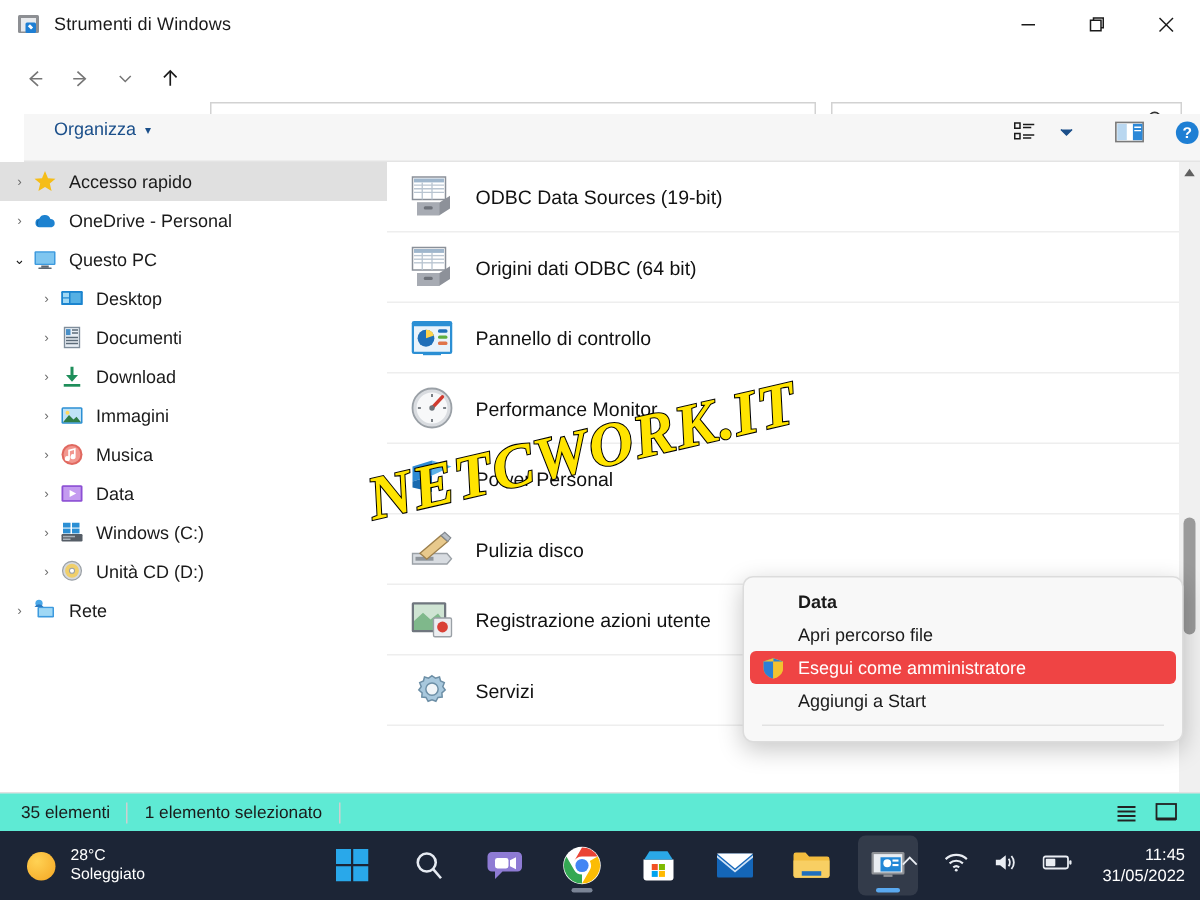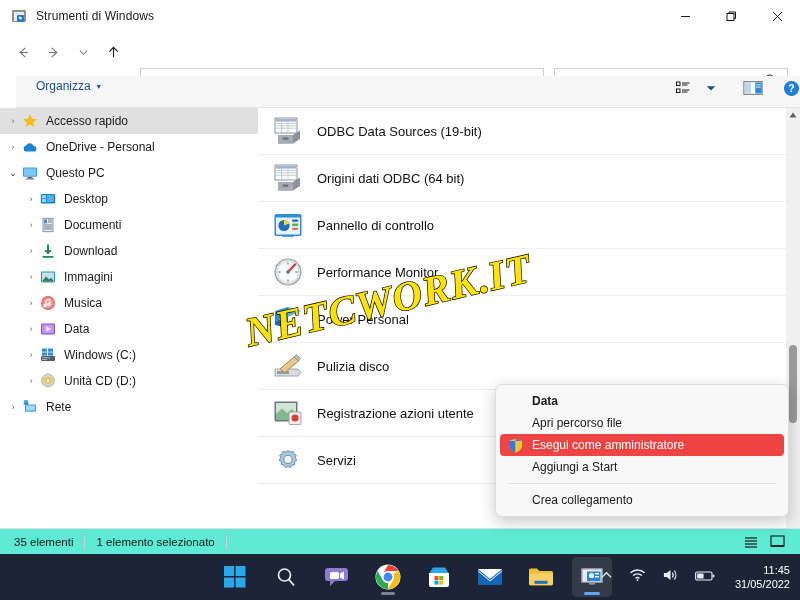--- a/index.html
+++ b/index.html
@@ -565,23 +565,20 @@
             <path d="M7.5 0.8 L14 3 V7.3 C14 11 11.2 13.4 7.5 14.4 Z" fill="#f2c230"></path>
             <path d="M7.5 0.8 L14 3 H7.5 Z" fill="#2b7fd4"></path>
             <path d="M1 3 L7.5 0.8 V3 Z" fill="#f2c230"></path>
           </svg></span>
         <span>Esegui come amministratore</span>
       </div>
       <div class="ctx-item">
         <span>Aggiungi a Start</span>
       </div>
       <div class="ctx-sep"></div>
-      <div class="ctx-item">
-        <span>Crea collegamento</span>
-      </div>
     </div>
 
   <div class="statusbar">
     <span style="margin-left:14px">35 elementi</span>
     <span class="status-sep"></span>
     <span>1 elemento selezionato</span>
     <span class="status-sep"></span>
     <div class="status-views">
       <div class="status-view-btn">
         <svg width="14" height="12" viewBox="0 0 14 12">
@@ -594,20 +591,27 @@
       <div class="status-view-btn">
         <svg width="15" height="13" viewBox="0 0 15 13">
           <rect x="1" y="1" width="13" height="10" fill="none" stroke="#222" stroke-width="1.2"></rect>
           <line x1="1" y1="11" x2="14" y2="11" stroke="#222" stroke-width="2"></line>
         </svg>
       </div>
     </div>
   </div>
 
   <div class="taskbar">
+    <div class="tb-weather">
+      <div class="tb-sun"></div>
+      <div class="tb-weather-text">
+        <div>28°C</div>
+        <div class="t2">Soleggiato</div>
+      </div>
+    </div>
 
     <div class="tb-center">
 
       <div class="tb-app">
         <svg width="22" height="22" viewBox="0 0 22 22">
           <rect x="0" y="0" width="10" height="10" fill="#29a8ea"></rect>
           <rect x="11.5" y="0" width="10" height="10" fill="#29a8ea"></rect>
           <rect x="0" y="11.5" width="10" height="10" fill="#29a8ea"></rect>
           <rect x="11.5" y="11.5" width="10" height="10" fill="#29a8ea"></rect>
         </svg>

